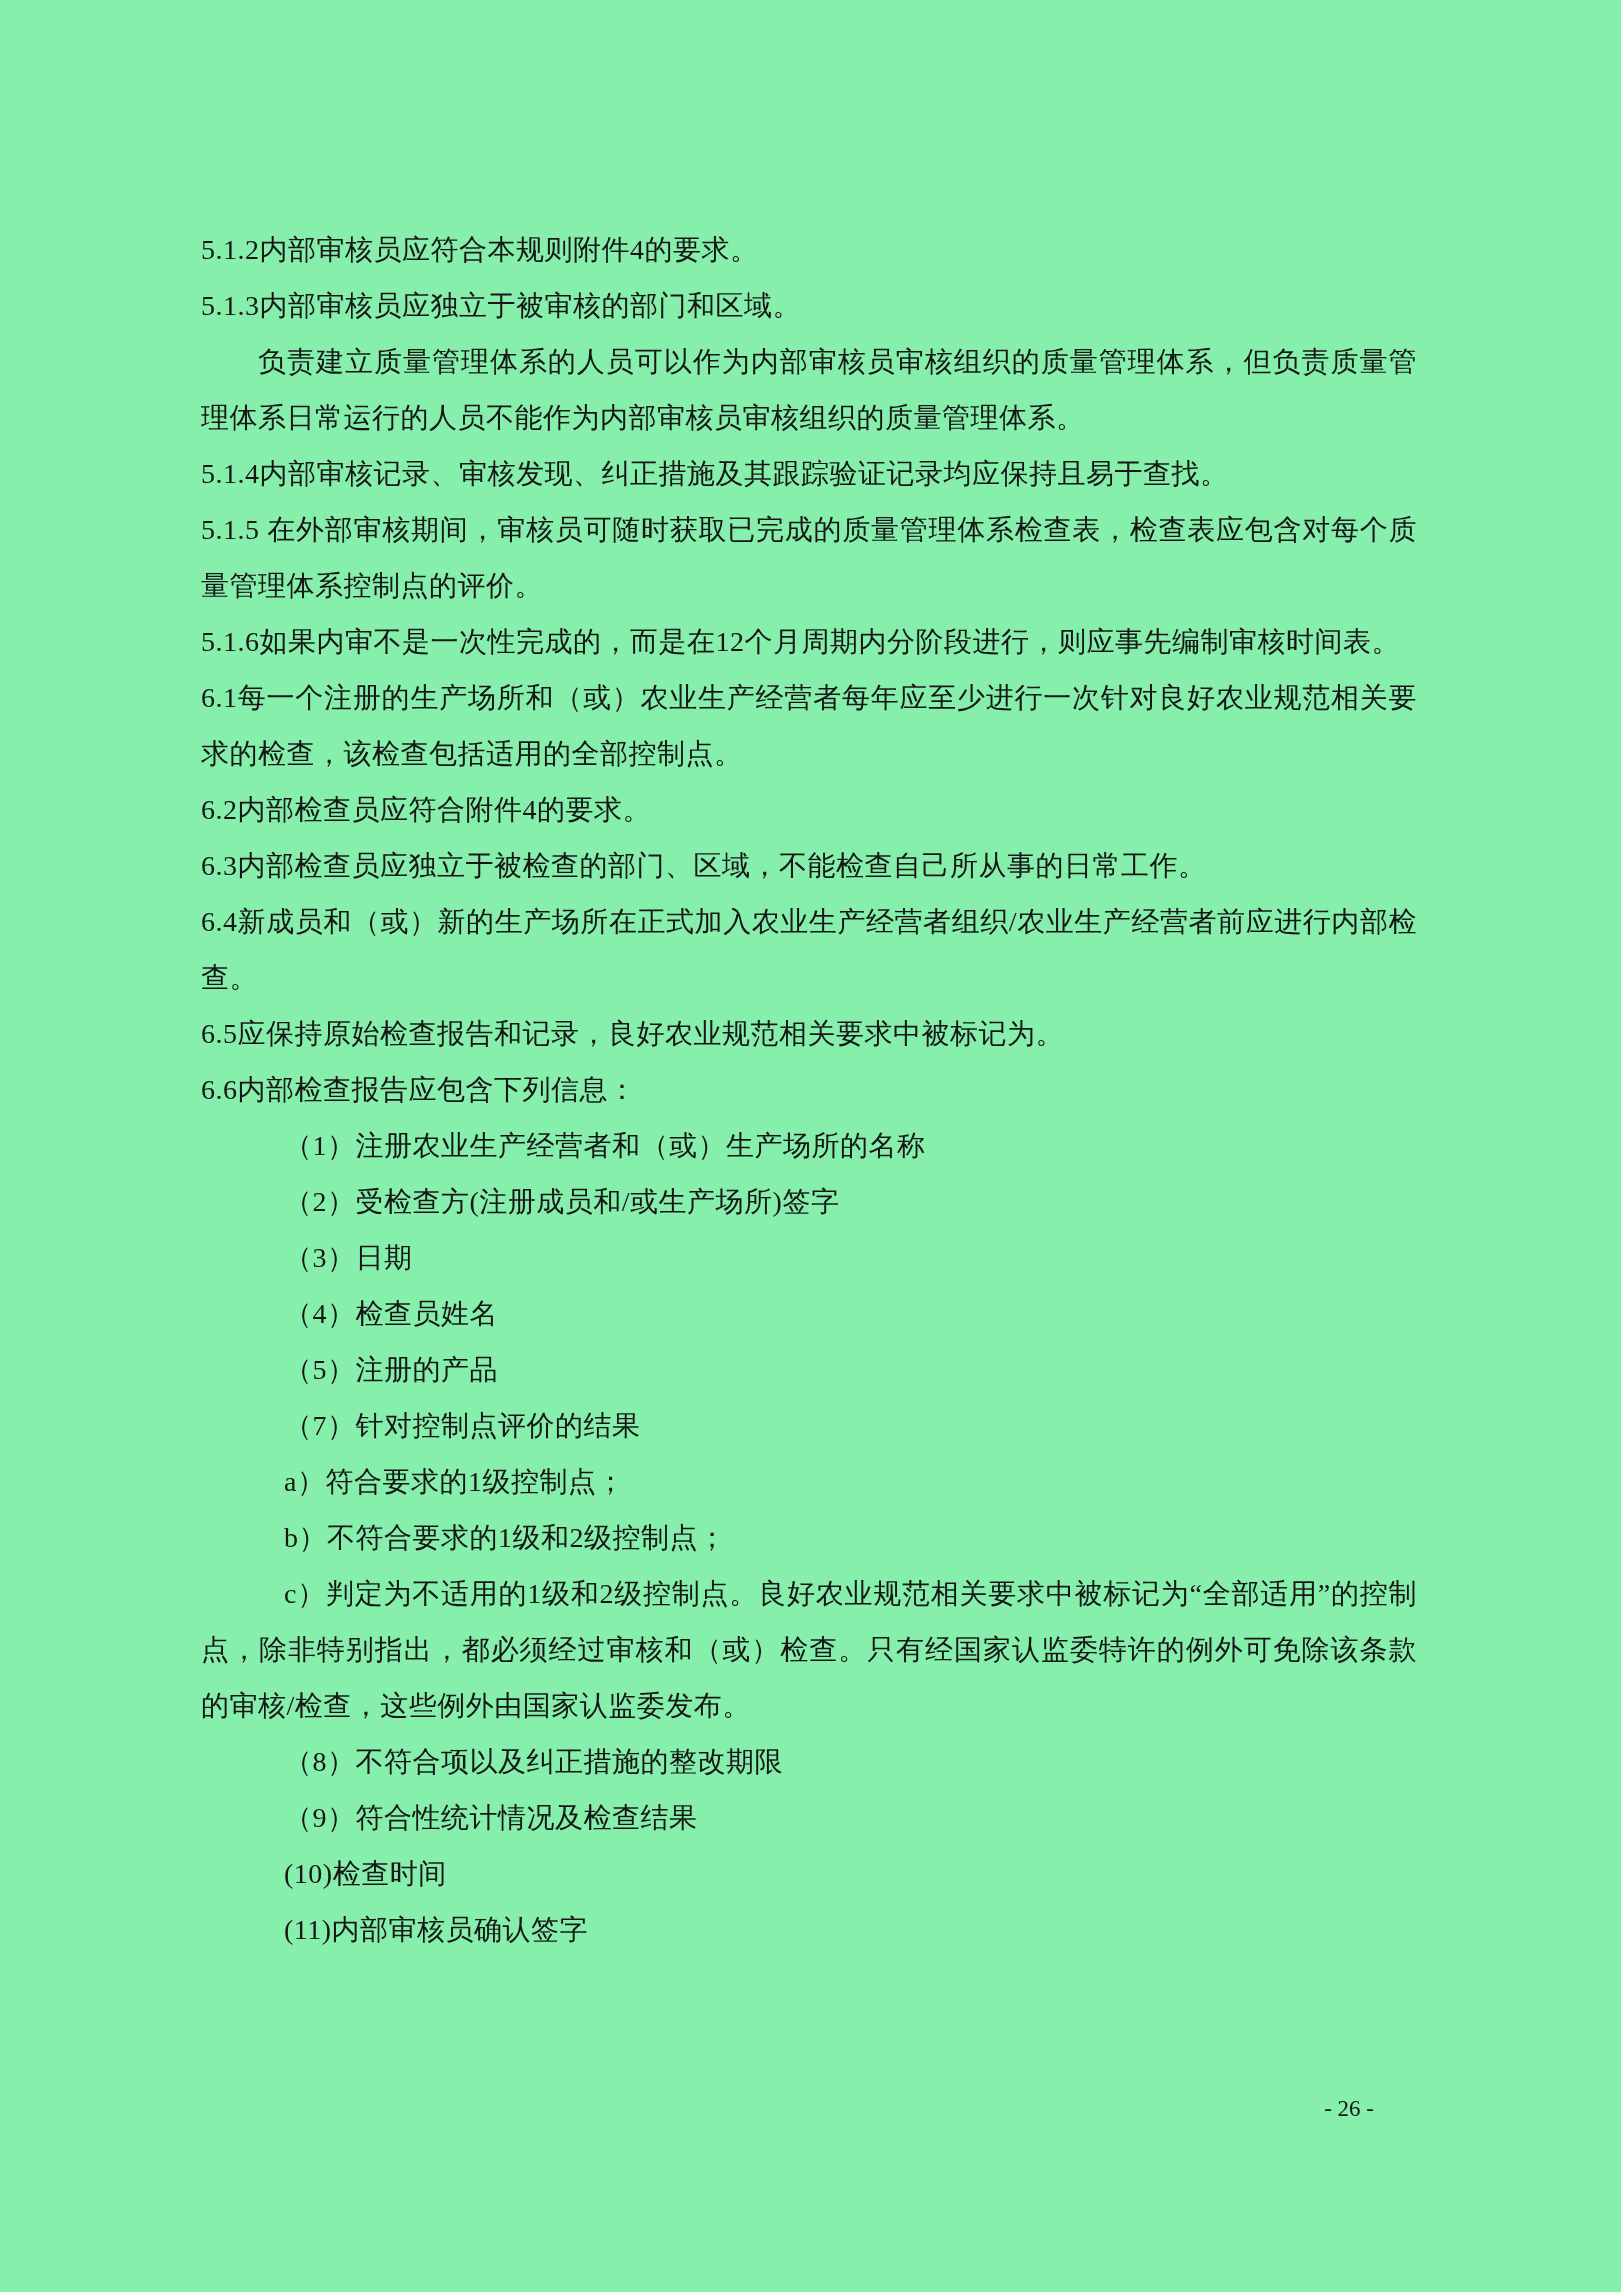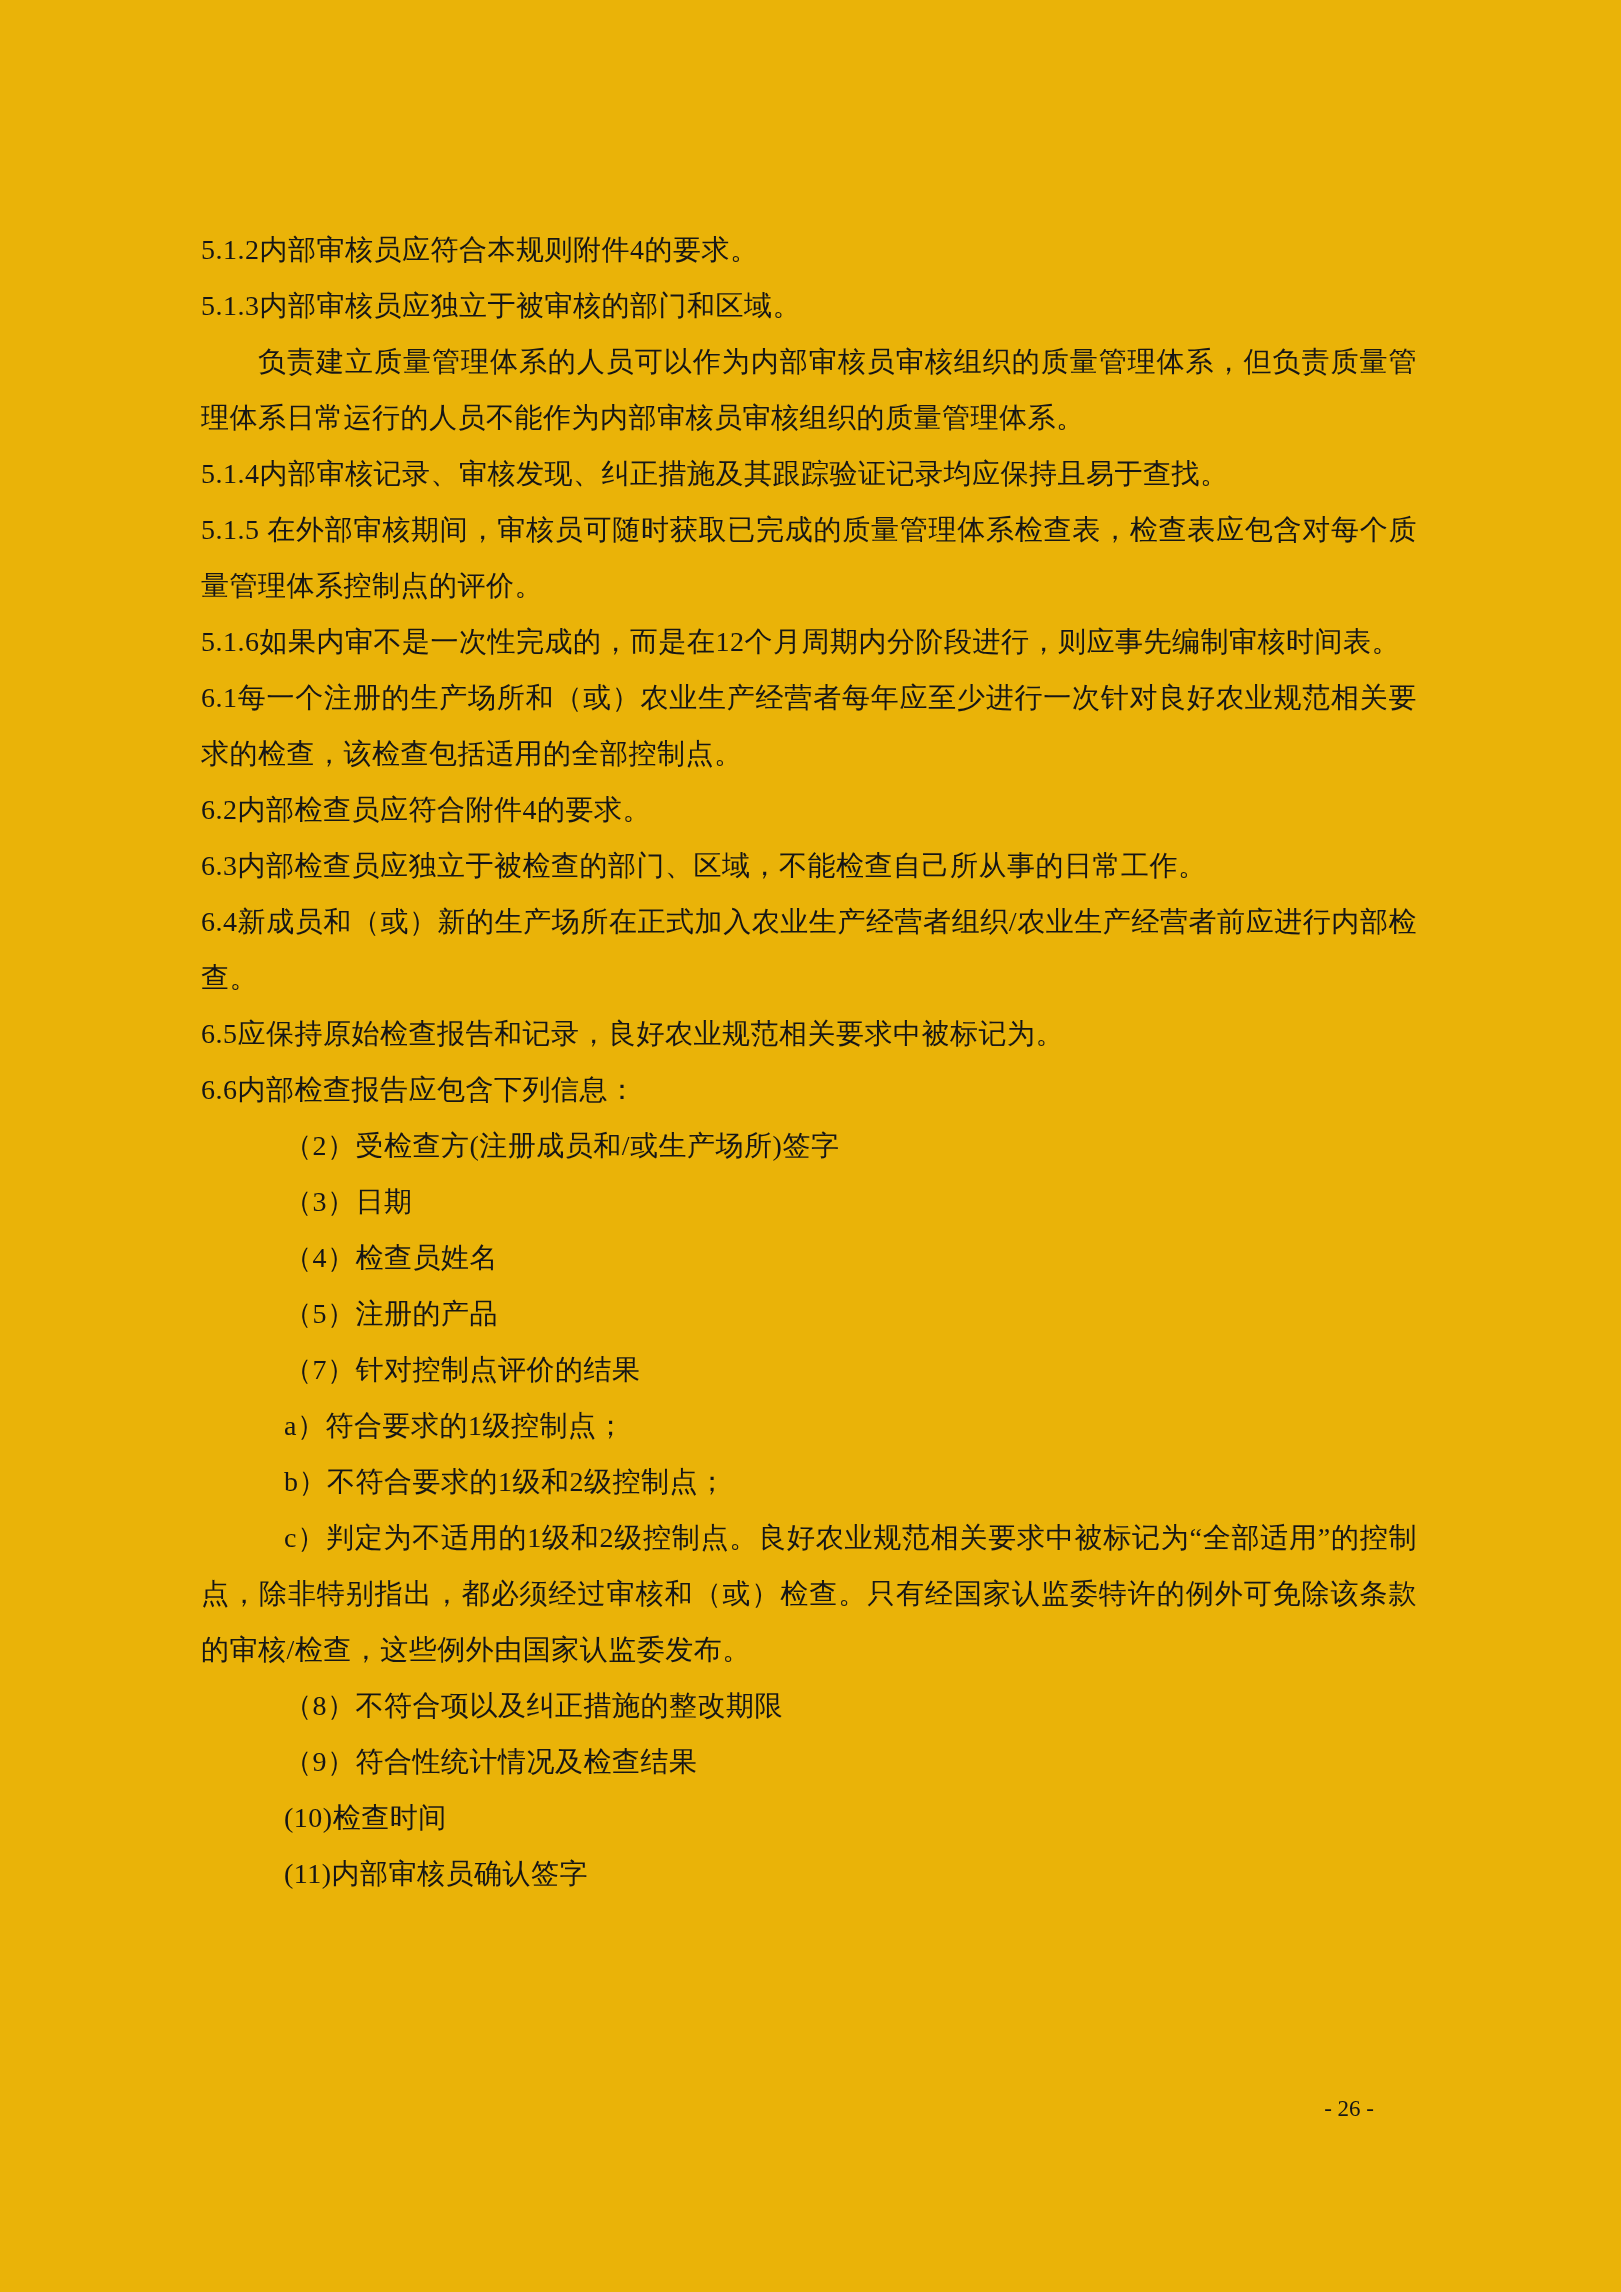--- a/index.html
+++ b/index.html
@@ -13,21 +13,21 @@
     background: #ffffff;
     font-family: "Liberation Serif", "DejaVu Serif", serif;
     color: #161616;
     overflow: hidden;
   }
   .page {
     position: absolute;
     left: 0; top: 0;
     width: 1621px;
     height: 2293px;
-    background: #eab308;
+    background: #86efac;
   }
   .content {
     position: absolute;
     left: 201px;
     top: 222px;
     width: 1216px;
   }
   p.para {
     margin: 0;
     padding: 0;
@@ -62,20 +62,21 @@
       <p class="para i2">负责建立质量管理体系的人员可以作为内部审核员审核组织的质量管理体系，但负责质量管理体系日常运行的人员不能作为内部审核员审核组织的质量管理体系。</p>
       <p class="para i0">5.1.4内部审核记录、审核发现、纠正措施及其跟踪验证记录均应保持且易于查找。</p>
       <p class="para i0">5.1.5 在外部审核期间，审核员可随时获取已完成的质量管理体系检查表，检查表应包含对每个质量管理体系控制点的评价。</p>
       <p class="para i0">5.1.6如果内审不是一次性完成的，而是在12个月周期内分阶段进行，则应事先编制审核时间表。</p>
       <p class="para i0">6.1每一个注册的生产场所和（或）农业生产经营者每年应至少进行一次针对良好农业规范相关要求的检查，该检查包括适用的全部控制点。</p>
       <p class="para i0">6.2内部检查员应符合附件4的要求。</p>
       <p class="para i0">6.3内部检查员应独立于被检查的部门、区域，不能检查自己所从事的日常工作。</p>
       <p class="para i0">6.4新成员和（或）新的生产场所在正式加入农业生产经营者组织/农业生产经营者前应进行内部检查。</p>
       <p class="para i0">6.5应保持原始检查报告和记录，良好农业规范相关要求中被标记为。</p>
       <p class="para i0">6.6内部检查报告应包含下列信息：</p>
+      <p class="para i3">（1）注册农业生产经营者和（或）生产场所的名称</p>
       <p class="para i3">（2）受检查方(注册成员和/或生产场所)签字</p>
       <p class="para i3">（3）日期</p>
       <p class="para i3">（4）检查员姓名</p>
       <p class="para i3">（5）注册的产品</p>
       <p class="para i3">（7）针对控制点评价的结果</p>
       <p class="para i3">a）符合要求的1级控制点；</p>
       <p class="para i3">b）不符合要求的1级和2级控制点；</p>
       <p class="para i3">c）判定为不适用的1级和2级控制点。良好农业规范相关要求中被标记为“全部适用”的控制点，除非特别指出，都必须经过审核和（或）检查。只有经国家认监委特许的例外可免除该条款的审核/检查，这些例外由国家认监委发布。</p>
       <p class="para i3">（8）不符合项以及纠正措施的整改期限</p>
       <p class="para i3">（9）符合性统计情况及检查结果</p>

